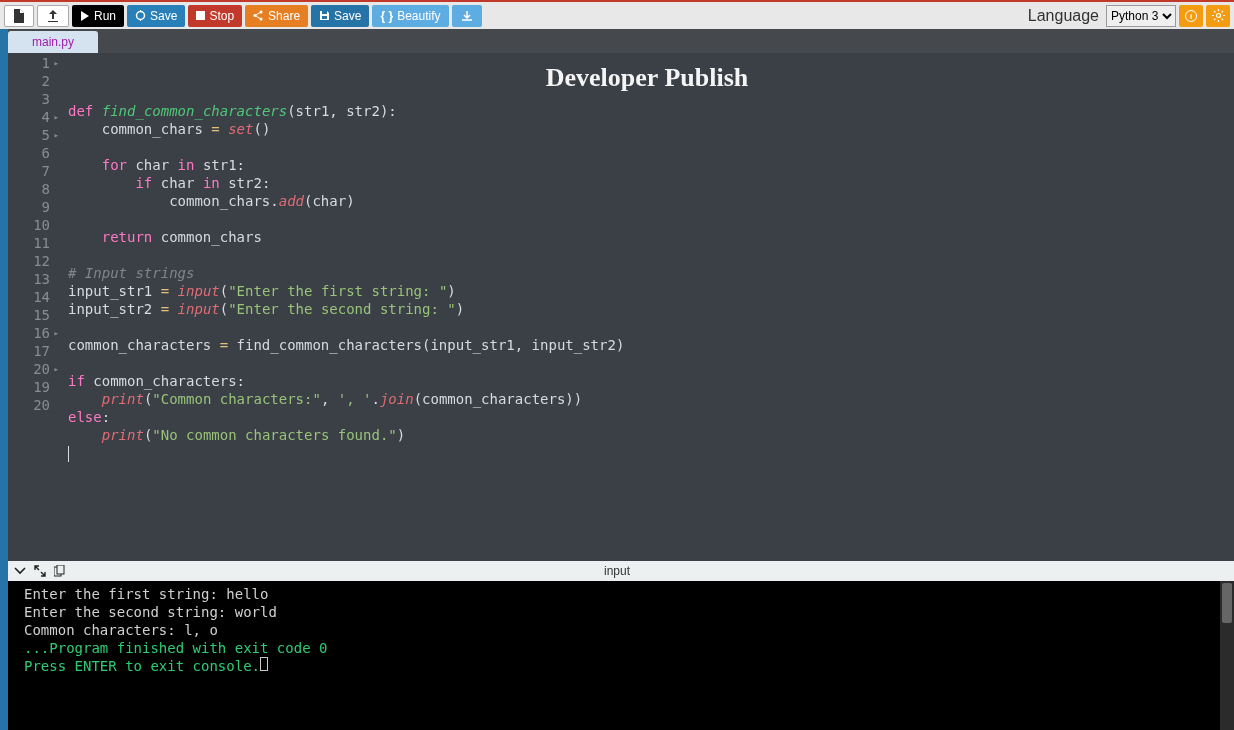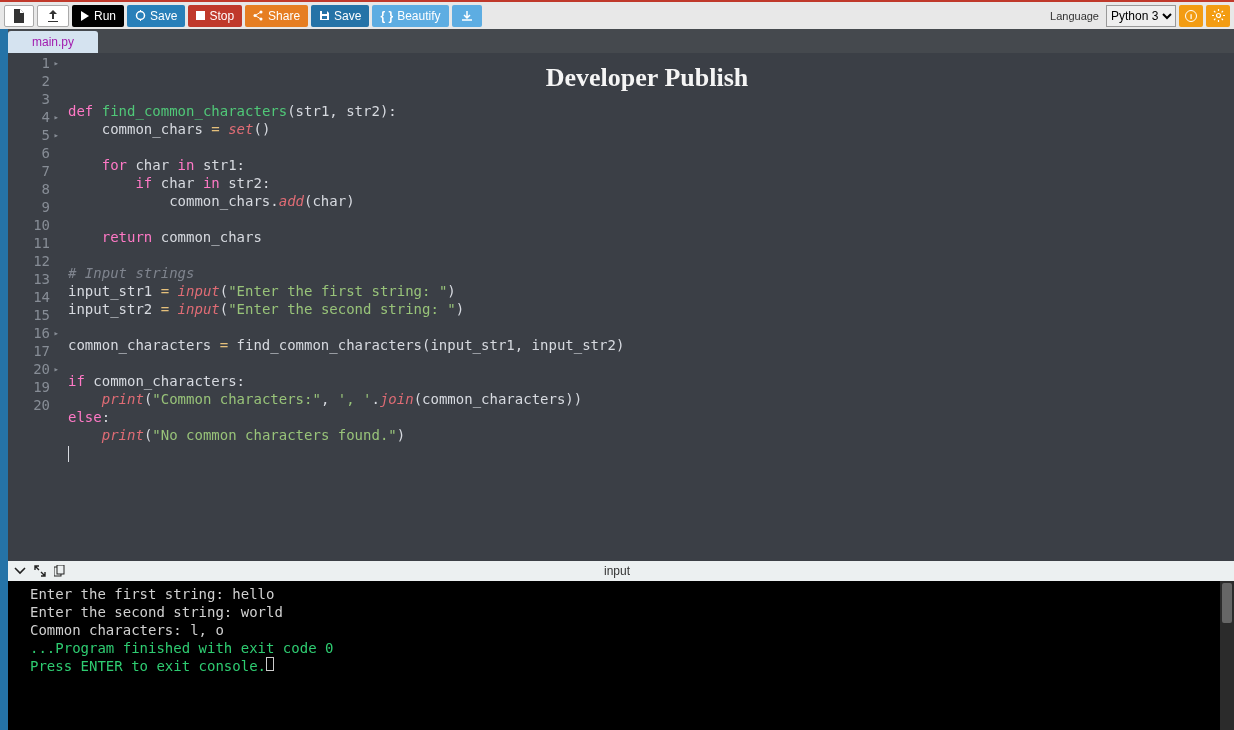--- a/index.html
+++ b/index.html
@@ -37,21 +37,21 @@
 .btn-new { background: #fff; color: #333; border: 1px solid #aaa; }
 .btn-upload { background: #fff; color: #333; border: 1px solid #aaa; }
 .btn-run { background: #000000; }
 .btn-debug { background: #2980b9; }
 .btn-stop { background: #c0392b; }
 .btn-share { background: #e67e22; }
 .btn-save { background: #2573a7; }
 .btn-beautify { background: #5dade2; }
 .btn-download { background: #5dade2; width: 30px; justify-content: center; }
 .spacer { flex: 1; }
-.lang-label { font-size: 11px; color: #333; margin-right: 4px; }
+.lang-label { font-size: 16px; color: #333; margin-right: 4px; }
 .lang-select { font-size: 12px; height: 22px; border: 1px solid #999; }
 .icon-btn { width: 24px; height: 22px; display: inline-flex; align-items: center; justify-content: center; cursor: pointer; border-radius: 2px; }
 .icon-info { background: #f39c12; color: white; }
 .icon-gear { background: #f39c12; color: white; }
 .side-strip {
   position: absolute;
   left: 0;
   top: 29px;
   bottom: 0;
   width: 8px;
@@ -104,21 +104,21 @@
   font-family: "Consolas", monospace;
   font-size: 14px;
   color: #d7dae0;
   padding-top: 1px;
   padding-left: 8px;
   white-space: pre;
   position: relative;
 }
 .code-line { height: 18px; line-height: 18px; }
 .kw { color: #ff79c6; }
-.fn { color: #50c878; }
+.fn { color: #50c878; font-style: italic; }
 .builtin { color: #e06c75; font-style: italic; }
 .op { color: #e5c07b; }
 .str { color: #98c379; }
 .cmt { color: #7f848e; font-style: italic; }
 .plain { color: #d7dae0; }
 .cursor {
   display: inline-block;
   width: 1px;
   height: 16px;
   background: #d7dae0;
@@ -151,21 +151,21 @@
 .console-icons { display: flex; gap: 8px; }
 .ci { cursor: pointer; font-size: 12px; color: #222; }
 .console-label { position: absolute; left: 50%; transform: translateX(-50%); }
 .terminal {
   margin-left: 8px;
   height: 149px;
   background: #000;
   color: #d0d0d0;
   font-family: "Consolas", monospace;
   font-size: 14px;
-  padding: 4px 22px;
+  padding: 4px 16px;
   position: relative;
   overflow: hidden;
 }
 .term-line { line-height: 18px; white-space: pre; }
 .term-green { color: #2ecc71; }
 .term-cursor {
   display: inline-block;
   width: 8px;
   height: 14px;
   border: 1px solid #ccc;

